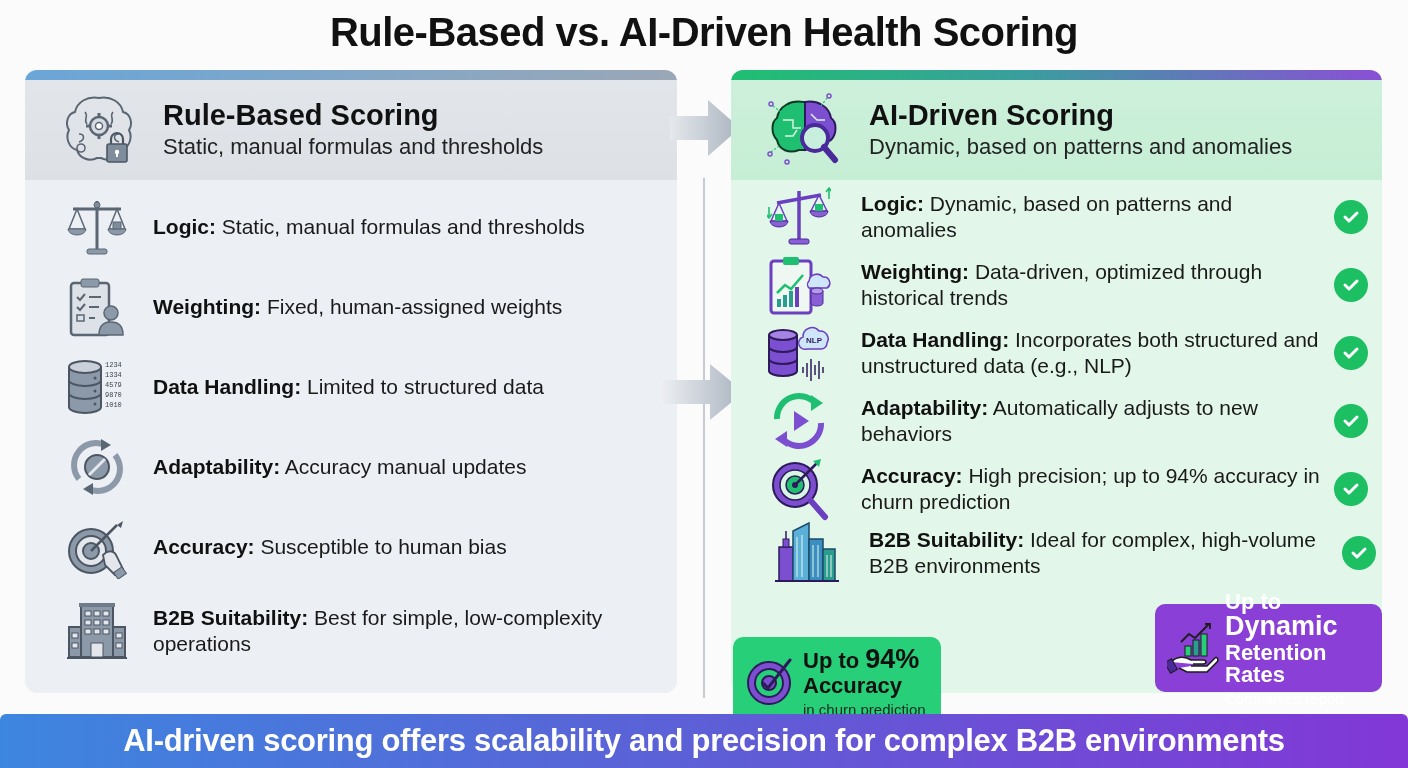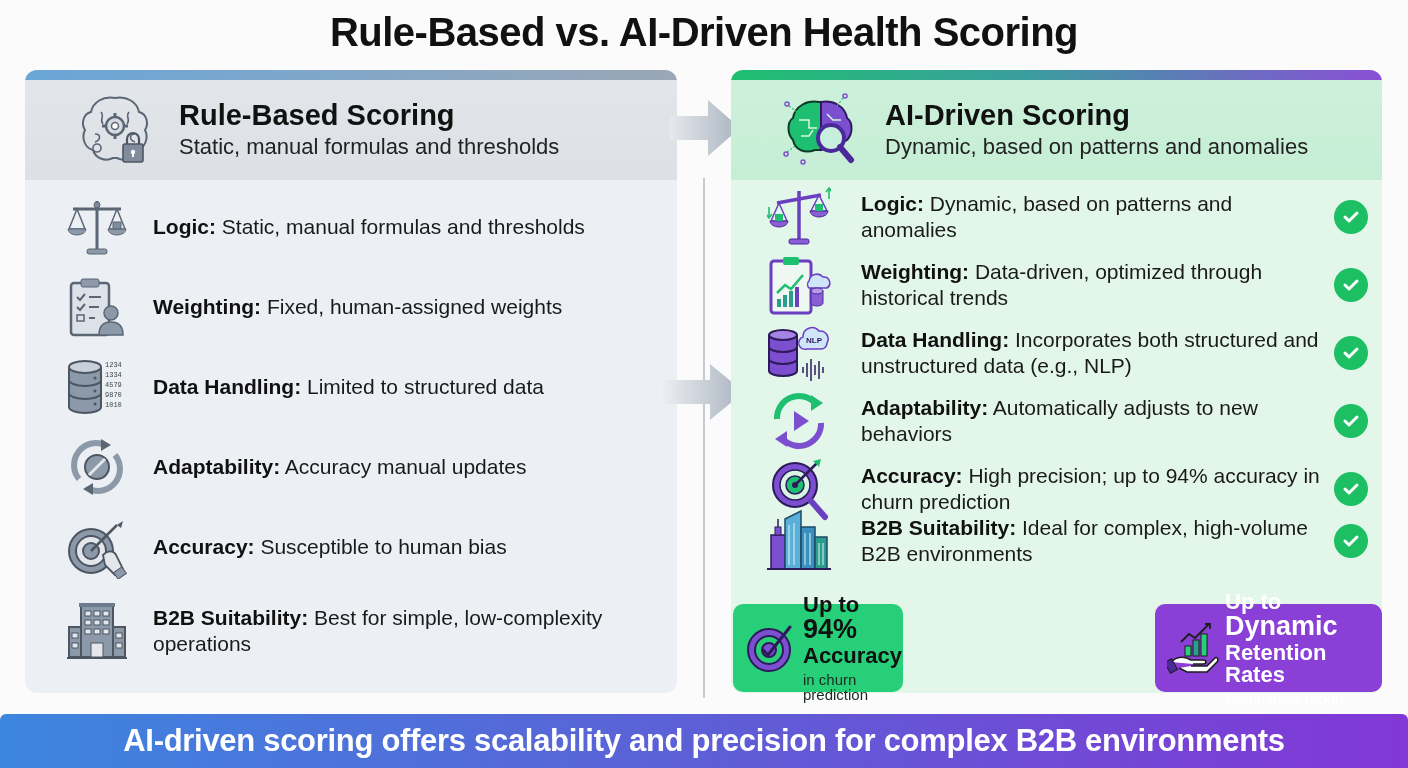--- a/index.html
+++ b/index.html
@@ -8,40 +8,40 @@
 
   .main-title { position: absolute; left: 0; top: 10px; width: 1408px; text-align: center; font-size: 40px; font-weight: 700; letter-spacing: -0.5px; color: #111; }
 
   
   .panel { position: absolute; top: 70px; border-radius: 12px; overflow: hidden; }
   .panel.left { left: 25px; width: 652px; height: 623px; background: #eceff3; }
   .panel.right { left: 731px; width: 651px; height: 623px; background: #e3f6ea; }
   .panel .topbar { height: 10px; }
   .panel.left .topbar { background: linear-gradient(90deg, #6aa6d8, #9aa7b6); }
   .panel.right .topbar { background: linear-gradient(90deg, #1fbf71, #3a9e9e 45%, #8a4fd6); }
-  .panel .header { height: 100px; display: flex; align-items: center; padding-left: 50px; }
+  .panel .header { height: 100px; display: flex; align-items: center; padding-left: 34px; }
   .panel.left .header { background: linear-gradient(180deg, #e2e5ea, #dde1e6); }
   .panel.right .header { background: linear-gradient(180deg, #cdf0da, #c6eed5); }
   .header-icon { width: 80px; height: 80px; margin-right: 24px; flex: none; }
   .header-text .h-title { font-size: 29px; font-weight: 700; color: #111; line-height: 34px; }
   .header-text .h-sub { font-size: 22px; color: #222; line-height: 30px; }
 
   .rows { position: absolute; left: 0; top: 110px; width: 100%; }
   .row { position: absolute; left: 0; width: 100%; display: flex; align-items: center; }
   .row-icon { width: 64px; height: 64px; flex: none; }
   .panel.left .row-icon { margin-left: 40px; margin-right: 24px; }
   .panel.right .row-icon { margin-left: 36px; margin-right: 30px; }
   .row-text { font-size: 21px; line-height: 26px; color: #1a1a1a; }
   .row-text b { font-weight: 700; color: #111; }
   .panel.right .row-text { width: 470px; }
   .check { position: absolute; right: 14px; width: 34px; height: 34px; border-radius: 50%; background: #1dbf63; display: flex; align-items: center; justify-content: center; }
 
   
   .stat { position: absolute; top: 604px; height: 88px; border-radius: 10px; display: flex; align-items: center; padding-left: 12px; }
-  .stat.s1 { left: 733px; width: 170px; background: #26cf78; }
+  .stat.s1 { left: 733px; width: 208px; background: #26cf78; margin-top: 33px; }
   .stat.s2 { left: 948px; width: 199px; background: #26cf78; }
   .stat.s3 { left: 1155px; width: 227px; background: #8a3fd6; color: #fff; }
   .stat-icon { width: 52px; height: 52px; flex: none; margin-right: 6px; }
   .stat-lines { line-height: 1; }
   .stat .l1 { font-size: 22px; font-weight: 700; }
   .stat .l1 .big { font-size: 27px; }
   .stat .l2 { font-size: 22px; font-weight: 700; margin-top: 2px; }
   .stat .l3 { font-size: 15px; margin-top: 5px; }
   .stat.s1 .l1, .stat.s1 .l2, .stat.s2 .l1, .stat.s2 .l2 { color: #111; }
   .stat.s1 .l3, .stat.s2 .l3 { color: #1a2a1f; }
@@ -331,21 +331,21 @@
           <line x1="44" y1="44" x2="58" y2="60" stroke="#6a3fc0" stroke-width="6" stroke-linecap="round"></line>
         </svg>
         <div class="row-text"><b>Accuracy:</b><span> High precision; up to 94% accuracy in churn prediction</span></div>
         <div class="check" style="top:16px;">
             <svg width="20" height="20" viewBox="0 0 20 20">
               <path d="M4 10 l4 4 l8 -8" fill="none" stroke="#fff" stroke-width="3" stroke-linecap="round" stroke-linejoin="round"></path>
             </svg>
           </div>
       </div>
 
-      <div class="row" style="top:328px;height:66px;">
+      <div class="row" style="top:340px;height:66px;margin-left:8px;">
         <svg class="row-icon" viewBox="0 0 64 64">
           <rect x="4" y="26" width="14" height="34" fill="#7c4fd0" stroke="#2d1a5a" stroke-width="1.5"></rect>
           <rect x="8" y="18" width="6" height="8" fill="#7c4fd0" stroke="#2d1a5a"></rect>
           <line x1="11" y1="10" x2="11" y2="18" stroke="#2d1a5a" stroke-width="1.5"></line>
           <path d="M18 60 V10 L34 2 V60 Z" fill="#5ab0d8" stroke="#1d4b6a" stroke-width="1.5"></path>
           <path d="M34 60 V18 H48 V60 Z" fill="#3a8fc0" stroke="#1d4b6a" stroke-width="1.5"></path>
           <rect x="48" y="28" width="12" height="32" fill="#2a9d8f" stroke="#1d4b6a" stroke-width="1.5"></rect>
           <g stroke="#e3f6ea" stroke-width="1">
               <line x1="22" y1="16" x2="22" y2="56"></line>
               <line x1="27" y1="14" x2="27" y2="56"></line>

